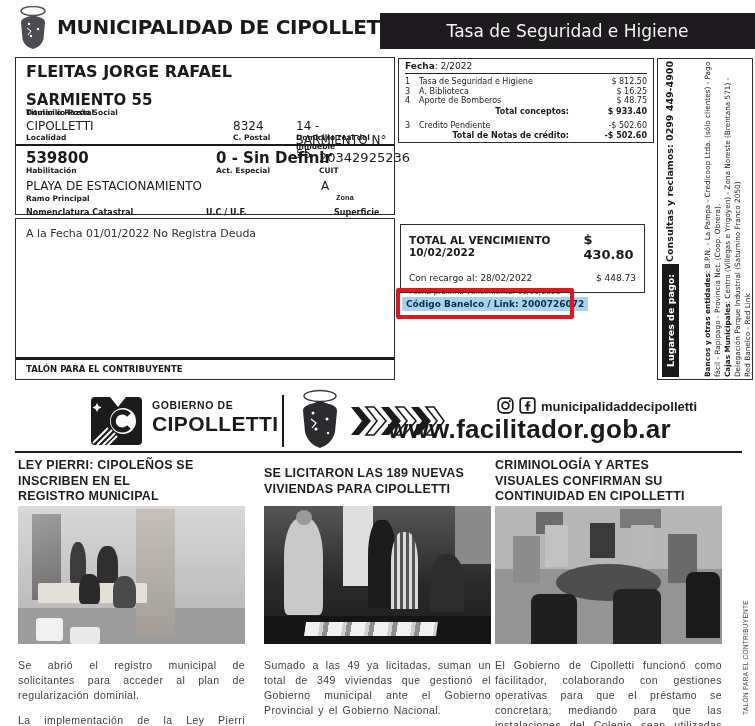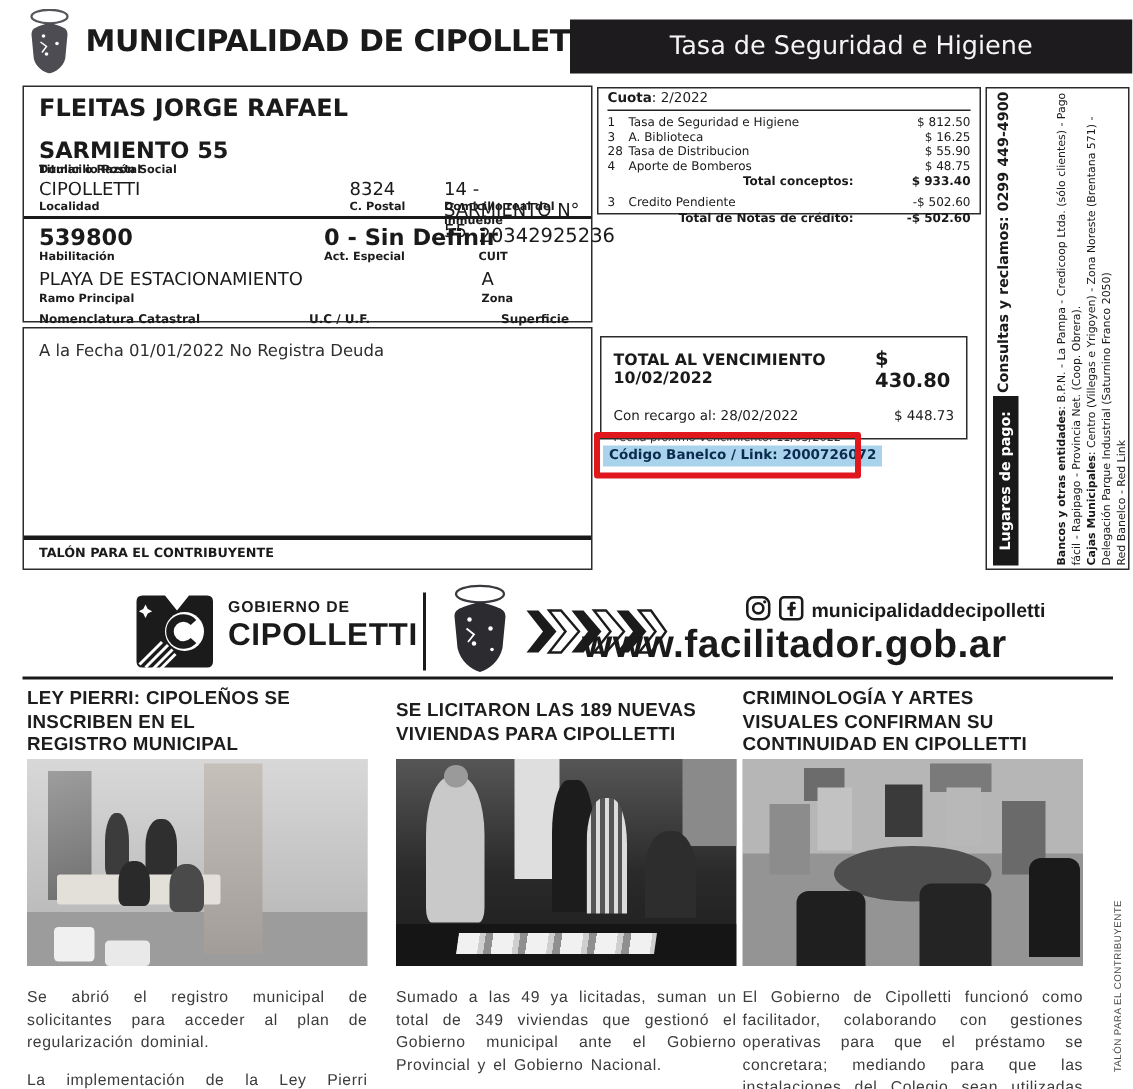--- a/index.html
+++ b/index.html
@@ -170,51 +170,46 @@
     <div class="abs" style="left:10px;top:91px;font-size:15px;font-weight:bold;">539800</div>
     <div class="abs" style="left:200px;top:91px;font-size:15px;font-weight:bold;">0 - Sin Definir</div>
     <div class="abs" style="left:303px;top:92px;font-size:13px;">20342925236</div>
     <div class="abs lab" style="left:10px;top:108px;">Habilitación</div>
     <div class="abs lab" style="left:200px;top:108px;">Act. Especial</div>
     <div class="abs lab" style="left:303px;top:108px;">CUIT</div>
 
     <div class="abs vmed" style="left:10px;top:121px;">PLAYA DE ESTACIONAMIENTO</div>
     <div class="abs vmed" style="left:305px;top:121px;">A</div>
     <div class="abs lab" style="left:10px;top:136px;">Ramo Principal</div>
-    <div class="abs lab" style="left:305px;top:136px;">Zona</div>
+    <div class="abs lab" style="left:320px;top:136px;font-family:Liberation Mono, monospace;">Zona</div>
 
     <div class="abs lab" style="left:10px;top:150px;font-size:8px;">Nomenclatura Catastral</div>
     <div class="abs lab" style="left:190px;top:150px;font-size:8px;">U.C / U.F.</div>
     <div class="abs lab" style="left:318px;top:150px;font-size:8px;">Superficie</div>
   </div>
 
   <div class="bx b2">
     <div class="abs" style="left:10px;top:8px;font-size:11px;color:#2e2e2e;">A la Fecha 01/01/2022 No Registra Deuda</div>
     <div class="divider" style="top:138px;height:2.5px;"></div>
     <div class="abs" style="left:10px;top:145px;font-size:8.5px;font-weight:bold;">TALÓN PARA EL CONTRIBUYENTE</div>
   </div>
 
   <div class="bx b3">
     <div class="cuota-hd">
-      <b>Cuota</b><span>: 2/2022</span>
+      <b>Fecha</b><span>: 2/2022</span>
     </div>
     <div class="crow">
       <span class="ccode">1</span>
       <span class="cconc">Tasa de Seguridad e Higiene</span>
       <span class="camt">$ 812.50</span>
     </div>
     <div class="crow">
       <span class="ccode">3</span>
       <span class="cconc">A. Biblioteca</span>
       <span class="camt">$ 16.25</span>
-    </div>
-    <div class="crow">
-      <span class="ccode">28</span>
-      <span class="cconc">Tasa de Distribucion</span>
-      <span class="camt">$ 55.90</span>
     </div>
     <div class="crow">
       <span class="ccode">4</span>
       <span class="cconc">Aporte de Bomberos</span>
       <span class="camt">$ 48.75</span>
     </div>
     <div class="ctotal">
       <span>Total conceptos:</span>
       <span class="camt">$ 933.40</span>
     </div>

